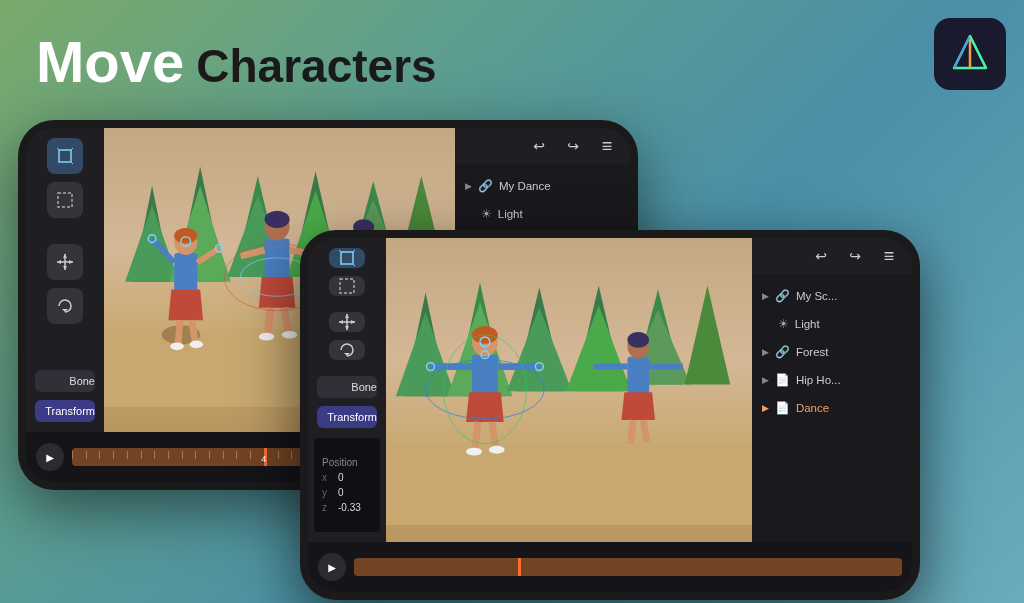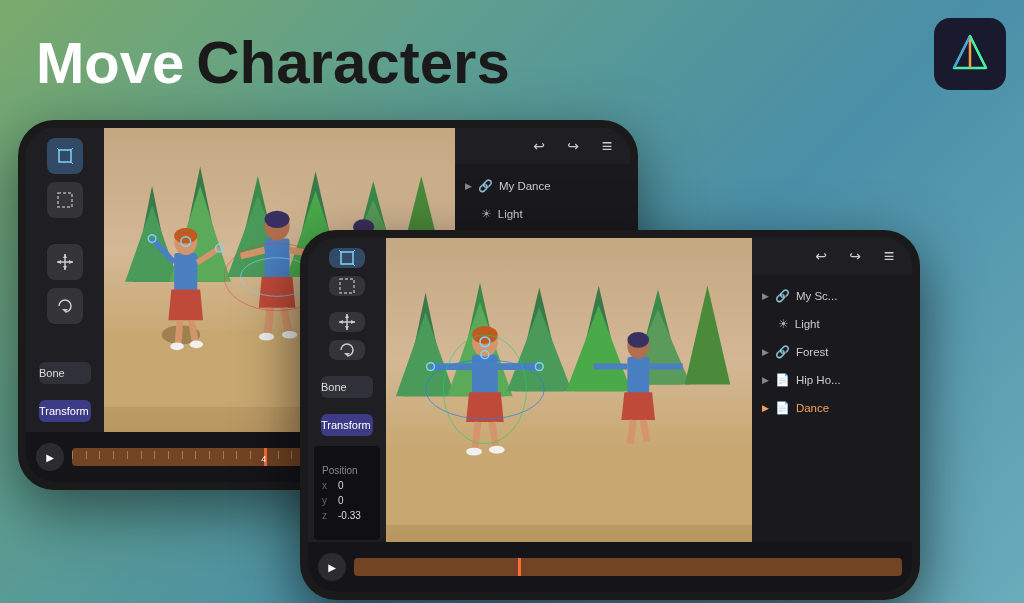--- a/index.html
+++ b/index.html
@@ -20,21 +20,21 @@
       z-index: 10;
     }
     .title-move {
       font-size: 58px;
       font-weight: 900;
       color: white;
       display: inline;
       text-align: center;
     }
     .title-characters {
-      font-size: 60px;
+      font-size: 46px;
       font-weight: 900;
       color: #1a1a1a;
       display: inline;
       margin-left: 12px;
     }
 
     
     .app-icon {
       position: absolute;
       top: 18px;
@@ -138,33 +138,32 @@
       color: #ccc;
       font-size: 16px;
       cursor: pointer;
     }
     .toolbar-icon.active {
       background: rgba(100,180,255,0.3);
       color: #7dd4f8;
     }
 
     .toolbar-btn {
-      width: 52px;
+      width: 60px;
       padding: 5px 0;
       background: rgba(50,50,60,0.9);
       border-radius: 6px;
       color: #ddd;
       font-size: 11px;
-      text-align: left;
+      text-align: right;
       cursor: pointer;
     }
     .toolbar-btn.active {
       background: rgba(80,80,200,0.6);
       color: white;
-      margin-top: 8px;
     }
 
     
     .top-bar {
       position: absolute;
       top: 0;
       left: 78px;
       right: 0;
       height: 36px;
       background: rgba(30,30,35,0.95);

